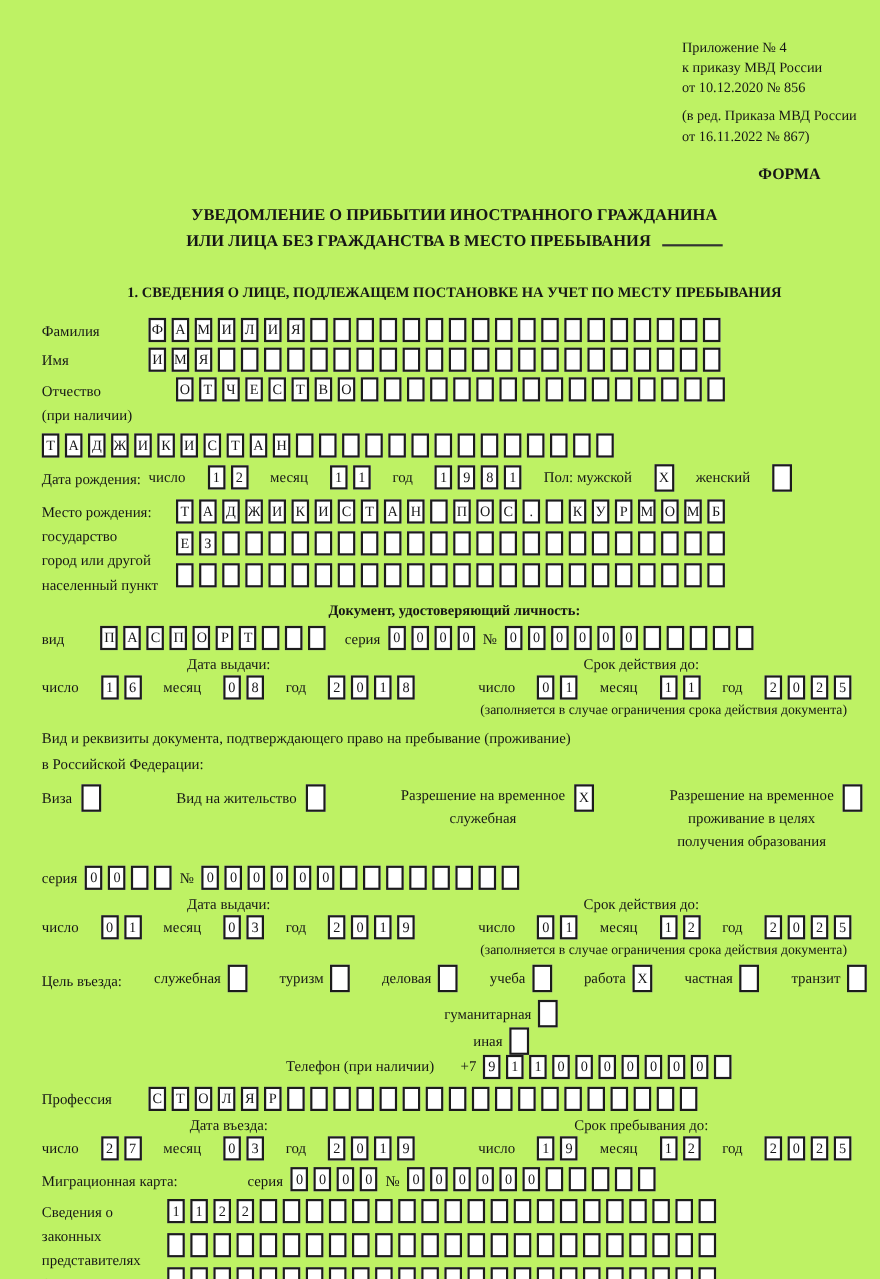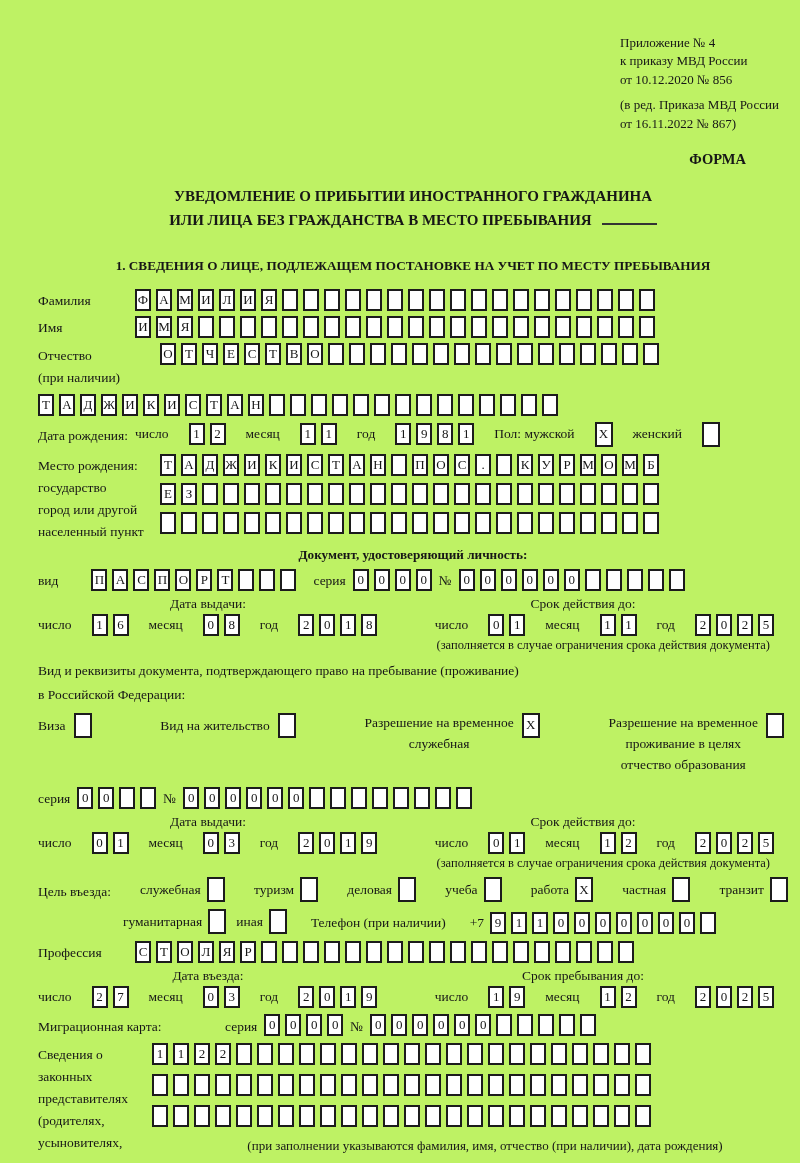--- a/index.html
+++ b/index.html
@@ -34,21 +34,21 @@
   .dhead .r { flex:1; text-align:center; }
   .dates-row { display:flex; justify-content:space-between; padding-right:14px; margin-bottom:2px; }
   .note { text-align:right; font-size:12.5px; padding-right:18px; margin-bottom:6px; }
   .intro { font-size:13.5px; line-height:1.75; margin-top:4px; }
   .permits-row { display:flex; justify-content:space-between; align-items:flex-start; margin:6px 0 12px; padding-right:4px; }
   .opt { display:flex; align-items:flex-start; column-gap:8px; }
   .opt .lbl { padding-top:5px; }
   .optlines { text-align:center; font-size:13.5px; line-height:1.55; }
   .popt { display:inline-flex; align-items:center; column-gap:6px; font-size:13.5px; flex:0 0 auto; }
   .purpose-row { display:flex; align-items:center; column-gap:10px; margin-bottom:7px;justify-content:space-between; }
-  .purpose-row2 { display:flex; align-items:flex-end; column-gap:10px; margin-left:85px; margin-bottom:7px; }
+  .purpose-row2 { display:flex; align-items:center; column-gap:10px; margin-left:85px; margin-bottom:7px;flex-direction:column; }
   .rep-note { font-size:13px; padding-left:140px; text-align:center; margin-top:2px; }
   .repcells .cells { margin-bottom:9px; }
   .mt6 { margin-top:6px;align-items:center; }
 </style>
 </head>
 <body>
 
 <div class="page">
 
   <div class="appendix">
@@ -424,21 +424,21 @@
         <div>служебная</div>
       </div>
       <span class="cells cb">
           <span class="cell">X</span>
         </span>
     </div>
     <div class="opt">
       <div class="optlines">
         <div>Разрешение на временное</div>
         <div>проживание в целях</div>
-        <div>отчество образования</div>
+        <div>получения образования</div>
       </div>
       <span class="cells cb">
           <span class="cell"></span>
         </span>
     </div>
   </div>
 
   <div class="row">
     <span class="lbl">серия</span>
     <span class="cells">

